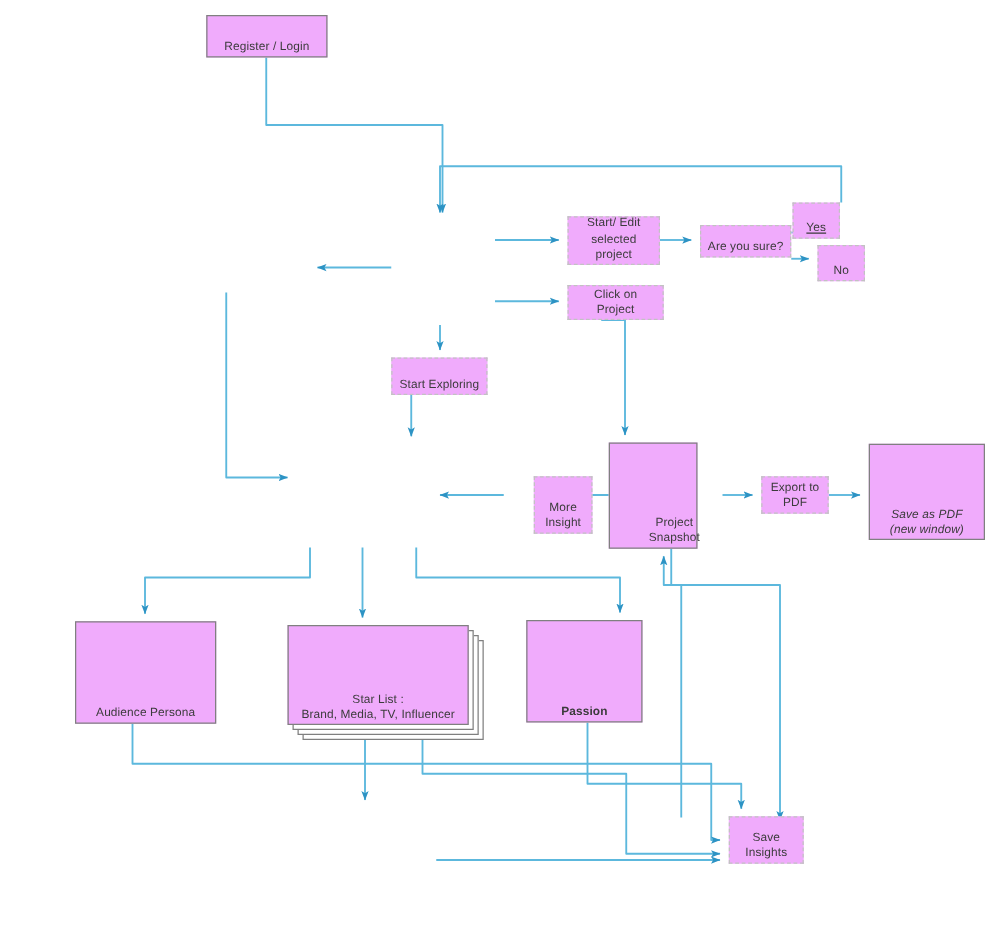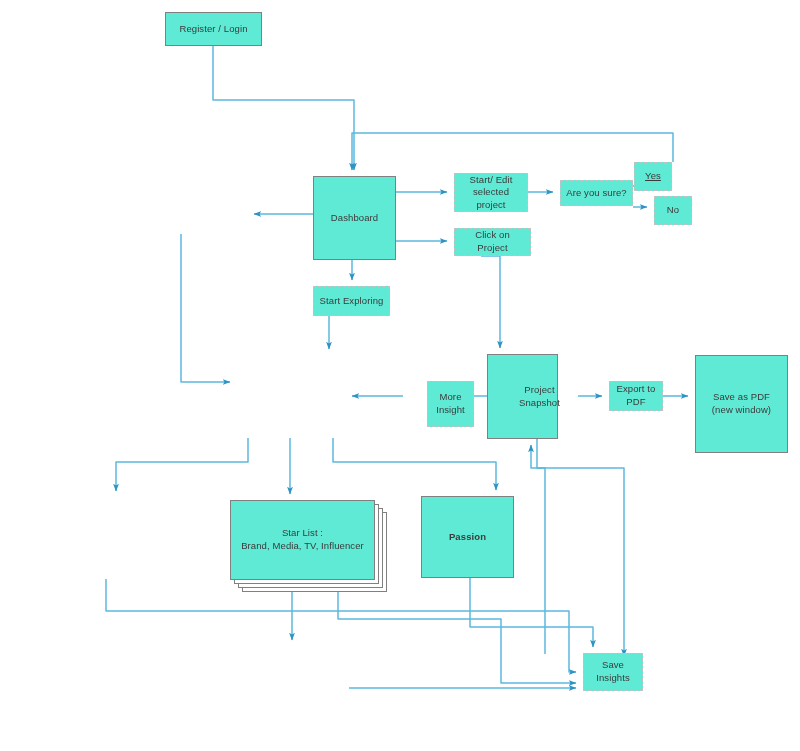--- a/index.html
+++ b/index.html
@@ -24,24 +24,24 @@
     left: 0;
     top: 0;
     width: 800px;
     height: 751px;
     pointer-events: none;
   }
   .node {
     position: absolute;
     box-sizing: border-box;
     display: flex;
-    align-items: center;
+    align-items: flex-end;
     justify-content: center;
     text-align: center;
-    background: #5eead4;
+    background: #f0abfc;
     color: #3b3b3b;
     font-size: 9.5px;
     line-height: 1.32;
     letter-spacing: 0.1px;
     z-index: 5;
   }
   .node.solid {
     border: 1.4px solid #808080;
   }
   .node.dashed {
@@ -125,23 +125,20 @@
       <path d="M537,439 L537,468 L624,468 L624,656" marker-end="url(#arw)"></path>
 
       <path d="M545,654 L545,468 L531,468 L531,445" marker-end="url(#arw)"></path>
     </g>
   </svg>
 
   <div class="node solid" style="left:165px; top:12px; width:97px; height:34px;">
     <span class="label">Register / Login</span>
   </div>
 
-  <div class="node solid" style="left:313px; top:176px; width:83px; height:84px;">
-    <span class="label">Dashboard</span>
-  </div>
 
 
   <div class="node dashed" style="left:454px; top:173px; width:74px; height:39px;">
     <span class="label">Start/ Edit
 selected project</span>
   </div>
 
   <div class="node dashed" style="left:560px; top:180px; width:73px; height:26px;">
     <span class="label">Are you sure?</span>
   </div>
@@ -170,25 +167,28 @@
 
   <div class="node solid" style="left:487px; top:354px; width:71px; height:85px;padding-left:34px;">
     <span class="label">Project Snapshot</span>
   </div>
 
   <div class="node dashed" style="left:609px; top:381px; width:54px; height:30px;">
     <span class="label">Export to
 PDF</span>
   </div>
 
-  <div class="node solid" style="left:695px; top:355px; width:93px; height:98px;">
+  <div class="node solid" style="left:695px; top:355px; width:93px; height:77px;font-style:italic;">
     <span class="label">Save as PDF
 (new window)</span>
   </div>
 
+  <div class="node solid" style="left:60px; top:497px; width:113px; height:82px;">
+    <span class="label">Audience Persona</span>
+  </div>
 
   <div class="stack-layer" style="left:242px; top:512px; width:145px; height:80px;"></div>
   <div class="stack-layer" style="left:238px; top:508px; width:145px; height:80px;"></div>
   <div class="stack-layer" style="left:234px; top:504px; width:145px; height:80px;"></div>
   <div class="node solid" style="left:230px; top:500px; width:145px; height:80px;">
     <span class="label">Star List :
 Brand, Media, TV, Influencer</span>
   </div>
 
   <div class="node solid" style="left:421px; top:496px; width:93px; height:82px;font-weight:bold;">

